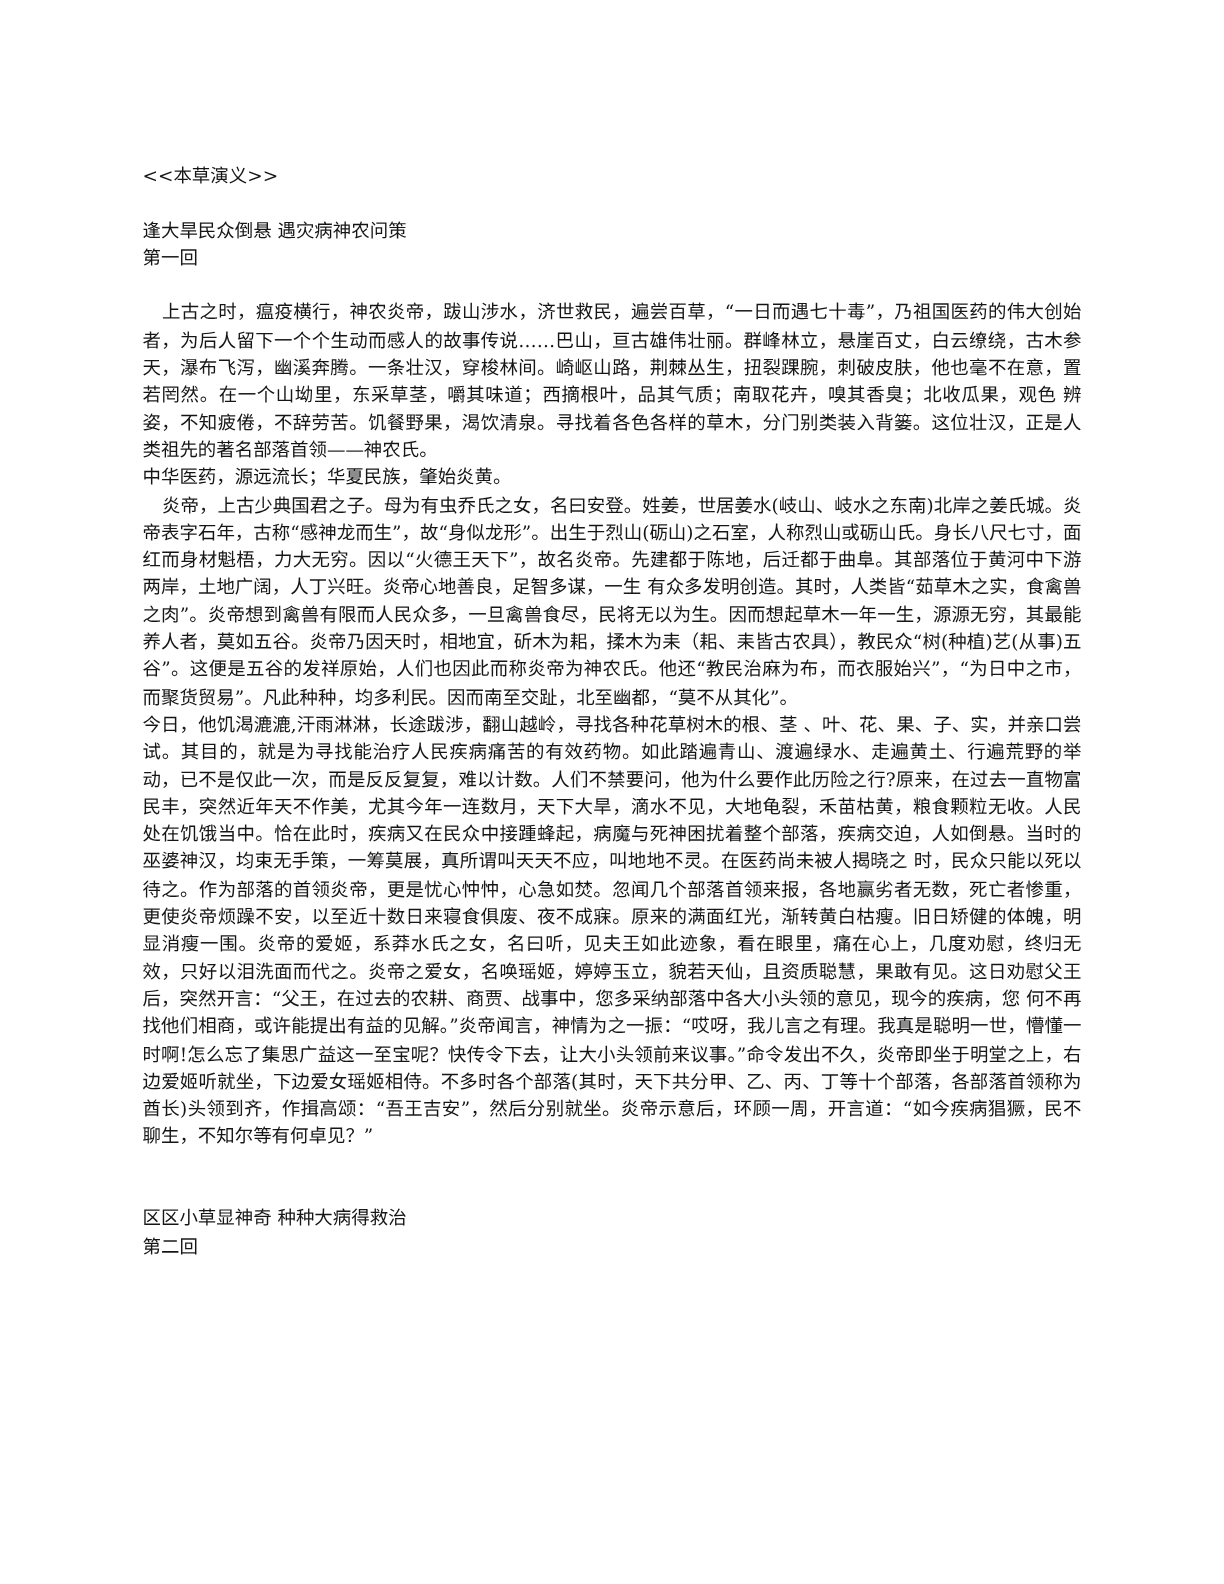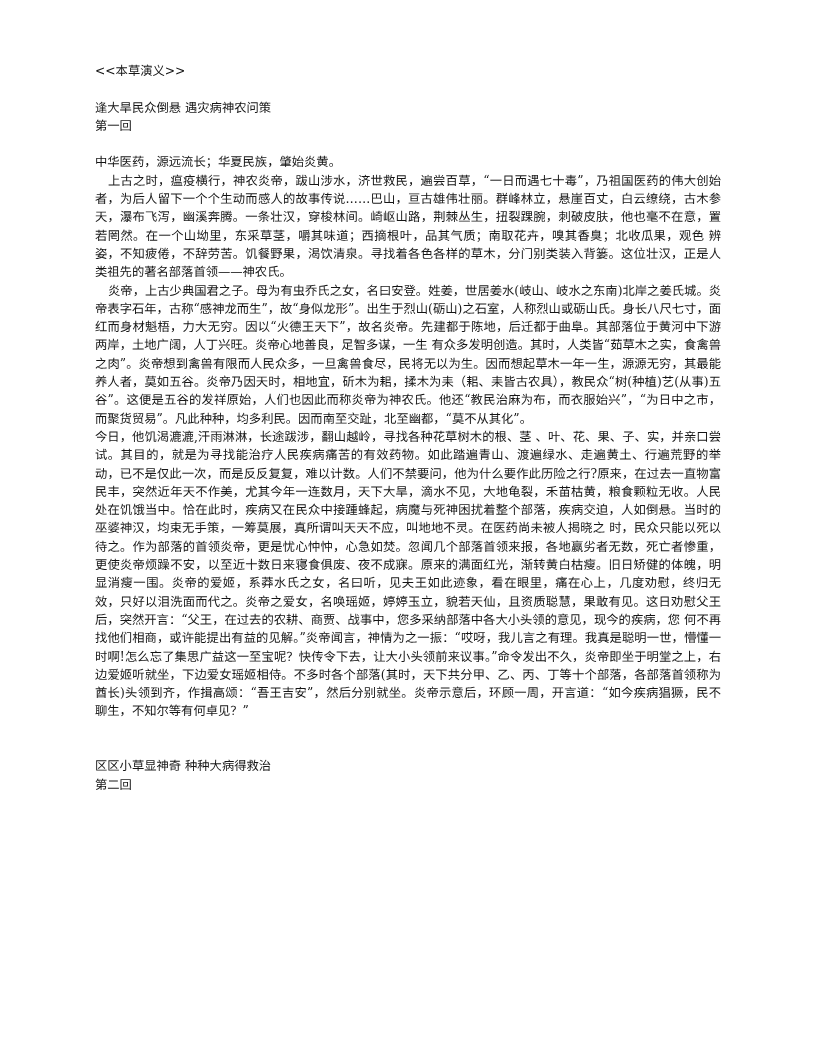--- a/index.html
+++ b/index.html
@@ -14,21 +14,21 @@
     overflow: hidden;
     font-family: "DejaVu Serif", "Liberation Serif", serif;
     color: #000000;
   }
   .page {
     position: relative;
     width: 816px;
     height: 1056px;
     background: #ffffff;
     box-sizing: border-box;
-    padding: 62px 96px 96px 95px;
+    padding: 108px 96px 96px 95px;
   }
   .doc-body {
     width: 626px;
     font-size: 12.3px;
     line-height: 18.3px;
     text-align: justify;
     text-justify: inter-ideograph;
     color: #151515;
     -webkit-font-smoothing: antialiased;
   }
@@ -73,22 +73,22 @@
 
     <div class="title-line"><span>&lt;&lt;本草演义&gt;&gt;</span></div>
 
     <div class="spacer-line">&nbsp;</div>
 
     <div class="chapter-head">逢大旱民众倒悬 遇灾病神农问策</div>
     <div class="chapter-head">第一回</div>
 
     <div class="spacer-line">&nbsp;</div>
 
+    <p class="para indent1">上古之时，瘟疫横行，神农炎帝，跋山涉水，济世救民，遍尝百草，“一日而遇七十毒”，乃祖国医药的伟大创始者，为后人留下一个个生动而感人的故事传说……巴山，亘古雄伟壮丽。群峰林立，悬崖百丈，白云缭绕，古木参天，瀑布飞泻，幽溪奔腾。一条壮汉，穿梭林间。崎岖山路，荆棘丛生，扭裂踝腕，刺破皮肤，他也毫不在意，置若罔然。在一个山坳里，东采草茎，嚼其味道；西摘根叶，品其气质；南取花卉，嗅其香臭；北收瓜果，观色 辨姿，不知疲倦，不辞劳苦。饥餐野果，渴饮清泉。寻找着各色各样的草木，分门别类装入背篓。这位壮汉，正是人类祖先的著名部落首领——神农氏。</p>
     <p class="para noindent">中华医药，源远流长；华夏民族，肇始炎黄。</p>
-    <p class="para indent1">上古之时，瘟疫横行，神农炎帝，跋山涉水，济世救民，遍尝百草，“一日而遇七十毒”，乃祖国医药的伟大创始者，为后人留下一个个生动而感人的故事传说……巴山，亘古雄伟壮丽。群峰林立，悬崖百丈，白云缭绕，古木参天，瀑布飞泻，幽溪奔腾。一条壮汉，穿梭林间。崎岖山路，荆棘丛生，扭裂踝腕，刺破皮肤，他也毫不在意，置若罔然。在一个山坳里，东采草茎，嚼其味道；西摘根叶，品其气质；南取花卉，嗅其香臭；北收瓜果，观色 辨姿，不知疲倦，不辞劳苦。饥餐野果，渴饮清泉。寻找着各色各样的草木，分门别类装入背篓。这位壮汉，正是人类祖先的著名部落首领——神农氏。</p>
     <p class="para indent1">炎帝，上古少典国君之子。母为有虫乔氏之女，名曰安登。姓姜，世居姜水(岐山、岐水之东南)北岸之姜氏城。炎帝表字石年，古称“感神龙而生”，故“身似龙形”。出生于烈山(砺山)之石室，人称烈山或砺山氏。身长八尺七寸，面红而身材魁梧，力大无穷。因以“火德王天下”，故名炎帝。先建都于陈地，后迁都于曲阜。其部落位于黄河中下游两岸，土地广阔，人丁兴旺。炎帝心地善良，足智多谋，一生 有众多发明创造。其时，人类皆“茹草木之实，食禽兽之肉”。炎帝想到禽兽有限而人民众多，一旦禽兽食尽，民将无以为生。因而想起草木一年一生，源源无穷，其最能养人者，莫如五谷。炎帝乃因天时，相地宜，斫木为耜，揉木为耒（耜、耒皆古农具），教民众“树(种植)艺(从事)五谷”。这便是五谷的发祥原始，人们也因此而称炎帝为神农氏。他还“教民治麻为布，而衣服始兴”，“为日中之市，而聚货贸易”。凡此种种，均多利民。因而南至交趾，北至幽都，“莫不从其化”。</p>
     <p class="para noindent">今日，他饥渴漉漉,汗雨淋淋，长途跋涉，翻山越岭，寻找各种花草树木的根、茎 、叶、花、果、子、实，并亲口尝试。其目的，就是为寻找能治疗人民疾病痛苦的有效药物。如此踏遍青山、渡遍绿水、走遍黄土、行遍荒野的举动，已不是仅此一次，而是反反复复，难以计数。人们不禁要问，他为什么要作此历险之行?原来，在过去一直物富民丰，突然近年天不作美，尤其今年一连数月，天下大旱，滴水不见，大地龟裂，禾苗枯黄，粮食颗粒无收。人民处在饥饿当中。恰在此时，疾病又在民众中接踵蜂起，病魔与死神困扰着整个部落，疾病交迫，人如倒悬。当时的巫婆神汉，均束无手策，一筹莫展，真所谓叫天天不应，叫地地不灵。在医药尚未被人揭晓之 时，民众只能以死以待之。作为部落的首领炎帝，更是忧心忡忡，心急如焚。忽闻几个部落首领来报，各地赢劣者无数，死亡者惨重，更使炎帝烦躁不安，以至近十数日来寝食俱废、夜不成寐。原来的满面红光，渐转黄白枯瘦。旧日矫健的体魄，明显消瘦一围。炎帝的爱姬，系莽水氏之女，名曰听，见夫王如此迹象，看在眼里，痛在心上，几度劝慰，终归无效，只好以泪洗面而代之。炎帝之爱女，名唤瑶姬，婷婷玉立，貌若天仙，且资质聪慧，果敢有见。这日劝慰父王后，突然开言：“父王，在过去的农耕、商贾、战事中，您多采纳部落中各大小头领的意见，现今的疾病，您 何不再找他们相商，或许能提出有益的见解。”炎帝闻言，神情为之一振：“哎呀，我儿言之有理。我真是聪明一世，懵懂一时啊!怎么忘了集思广益这一至宝呢？快传令下去，让大小头领前来议事。”命令发出不久，炎帝即坐于明堂之上，右边爱姬听就坐，下边爱女瑶姬相侍。不多时各个部落(其时，天下共分甲、乙、丙、丁等十个部落，各部落首领称为酋长)头领到齐，作揖高颂：“吾王吉安”，然后分别就坐。炎帝示意后，环顾一周，开言道：“如今疾病猖獗，民不聊生，不知尔等有何卓见？”</p>
 
     <div class="spacer-line">&nbsp;</div>
     <div class="spacer-line">&nbsp;</div>
 
     <div class="chapter-head">区区小草显神奇 种种大病得救治</div>
     <div class="chapter-head">第二回</div>
 
     <div class="spacer-line">&nbsp;</div>

